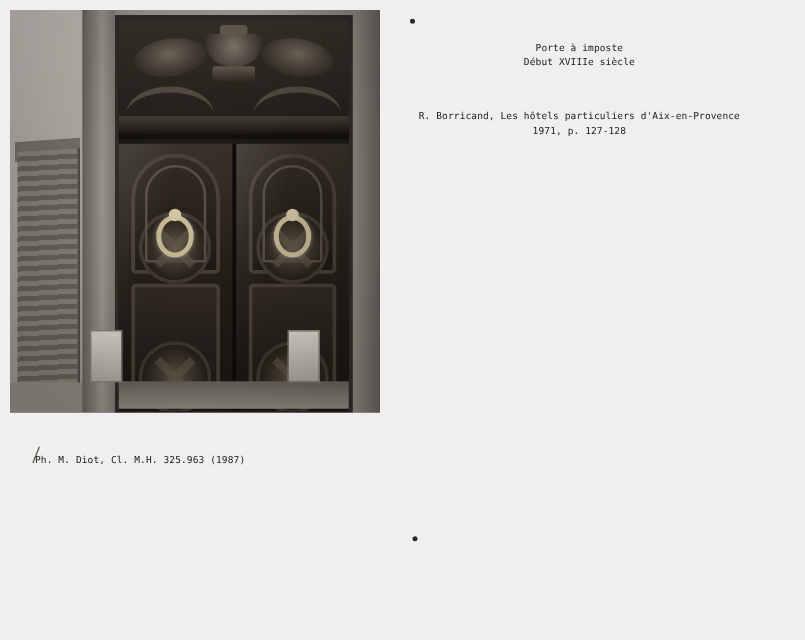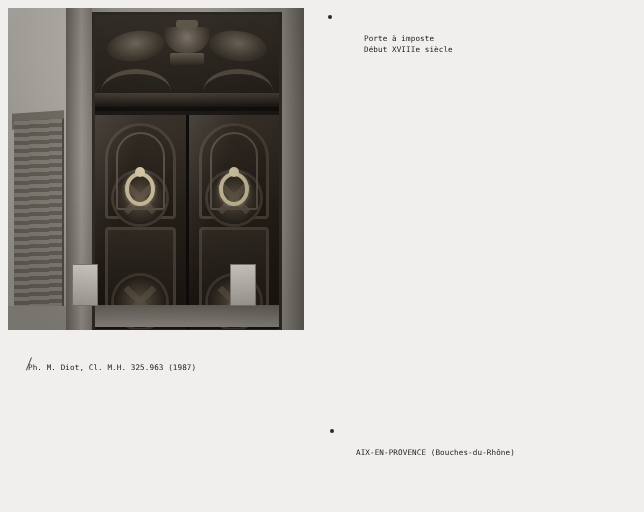--- a/index.html
+++ b/index.html
@@ -279,21 +279,21 @@
     color: #23211f;
     white-space: pre;
     letter-spacing: .1px;
   }
   .bullet {
     position: absolute;
     width: 4px; height: 4px;
     border-radius: 50%;
     background: #2b2926;
   }
-  .desc { left: 364px; top: 10px; }
+  .desc { left: 335px; top: 10px; text-align: center; }
   .desc .group { margin-bottom: 9px; }
   .desc .group:last-child { margin-bottom: 0; }
 
   .credit {
     left: 28px;
     top: 362px;
     font-size: 7.6px;
   }
   .credit-tick {
     position: absolute;
@@ -368,24 +368,25 @@
       <div class="stone b"></div>
 
       <div class="grain"></div>
     </div>
   </div>
 
   <div class="bullet" style="left:328px; top:15px;"></div>
   <div class="txt desc">
     <div class="group"><span>Porte à imposte</span>
 <span>Début XVIIIe siècle</span></div>
+    <div class="group"><span>R. Borricand, Les hôtels particuliers d'Aix-en-Provence</span>
+<span>1971, p. 127-128</span></div>
   </div>
 
   <div class="credit-tick"></div>
   <div class="txt credit">Ph. M. Diot, Cl. M.H. 325.963 (1987)</div>
 
   <div class="bullet" style="left:330px; top:429px;"></div>
   <div class="txt location">
-    <span class="line">AIX-EN-PROVENCE (Bouches-du-Rhône)</span>
     
   </div>
 
 </div>
 
 </body></html>

